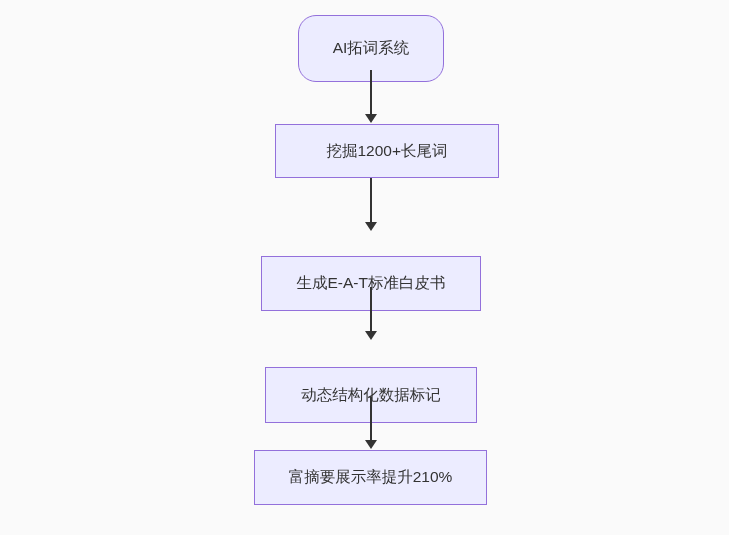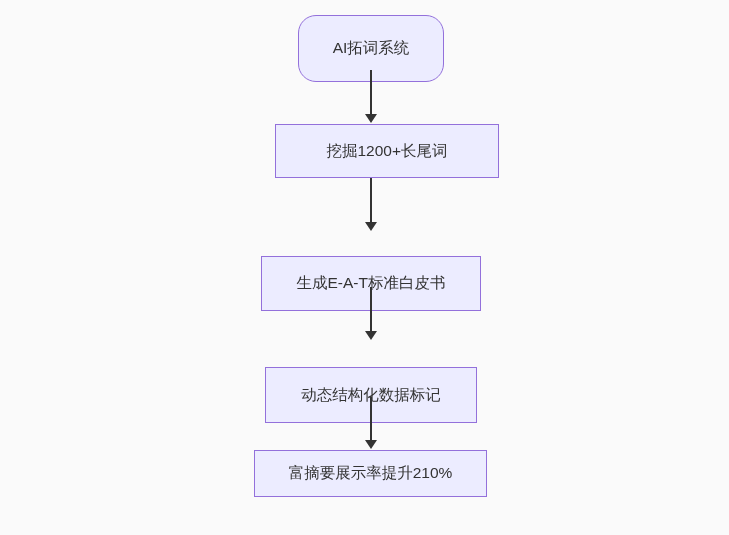--- a/index.html
+++ b/index.html
@@ -27,21 +27,21 @@
     display: flex;
     align-items: center;
     justify-content: center;
     text-align: center;
     white-space: nowrap;
   }
   .node-1 { left: 298px; top: 15px;  width: 146px; height: 67px; border-radius: 18px; }
   .node-2 { left: 275px; top: 124px; width: 224px; height: 54px; }
   .node-3 { left: 261px; top: 232px; width: 220px; height: 55px; margin-top: 24px; }
   .node-4 { left: 265px; top: 341px; width: 212px; height: 56px; margin-top: 26px; }
-  .node-5 { left: 254px; top: 450px; width: 233px; height: 47px; }
+  .node-5 { left: 254px; top: 450px; width: 233px; height: 55px; }
 
   .edge {
     position: absolute;
     width: 12px;
     display: flex;
     flex-direction: column;
     align-items: center;
   }
   .edge .line {
     width: 2px;

